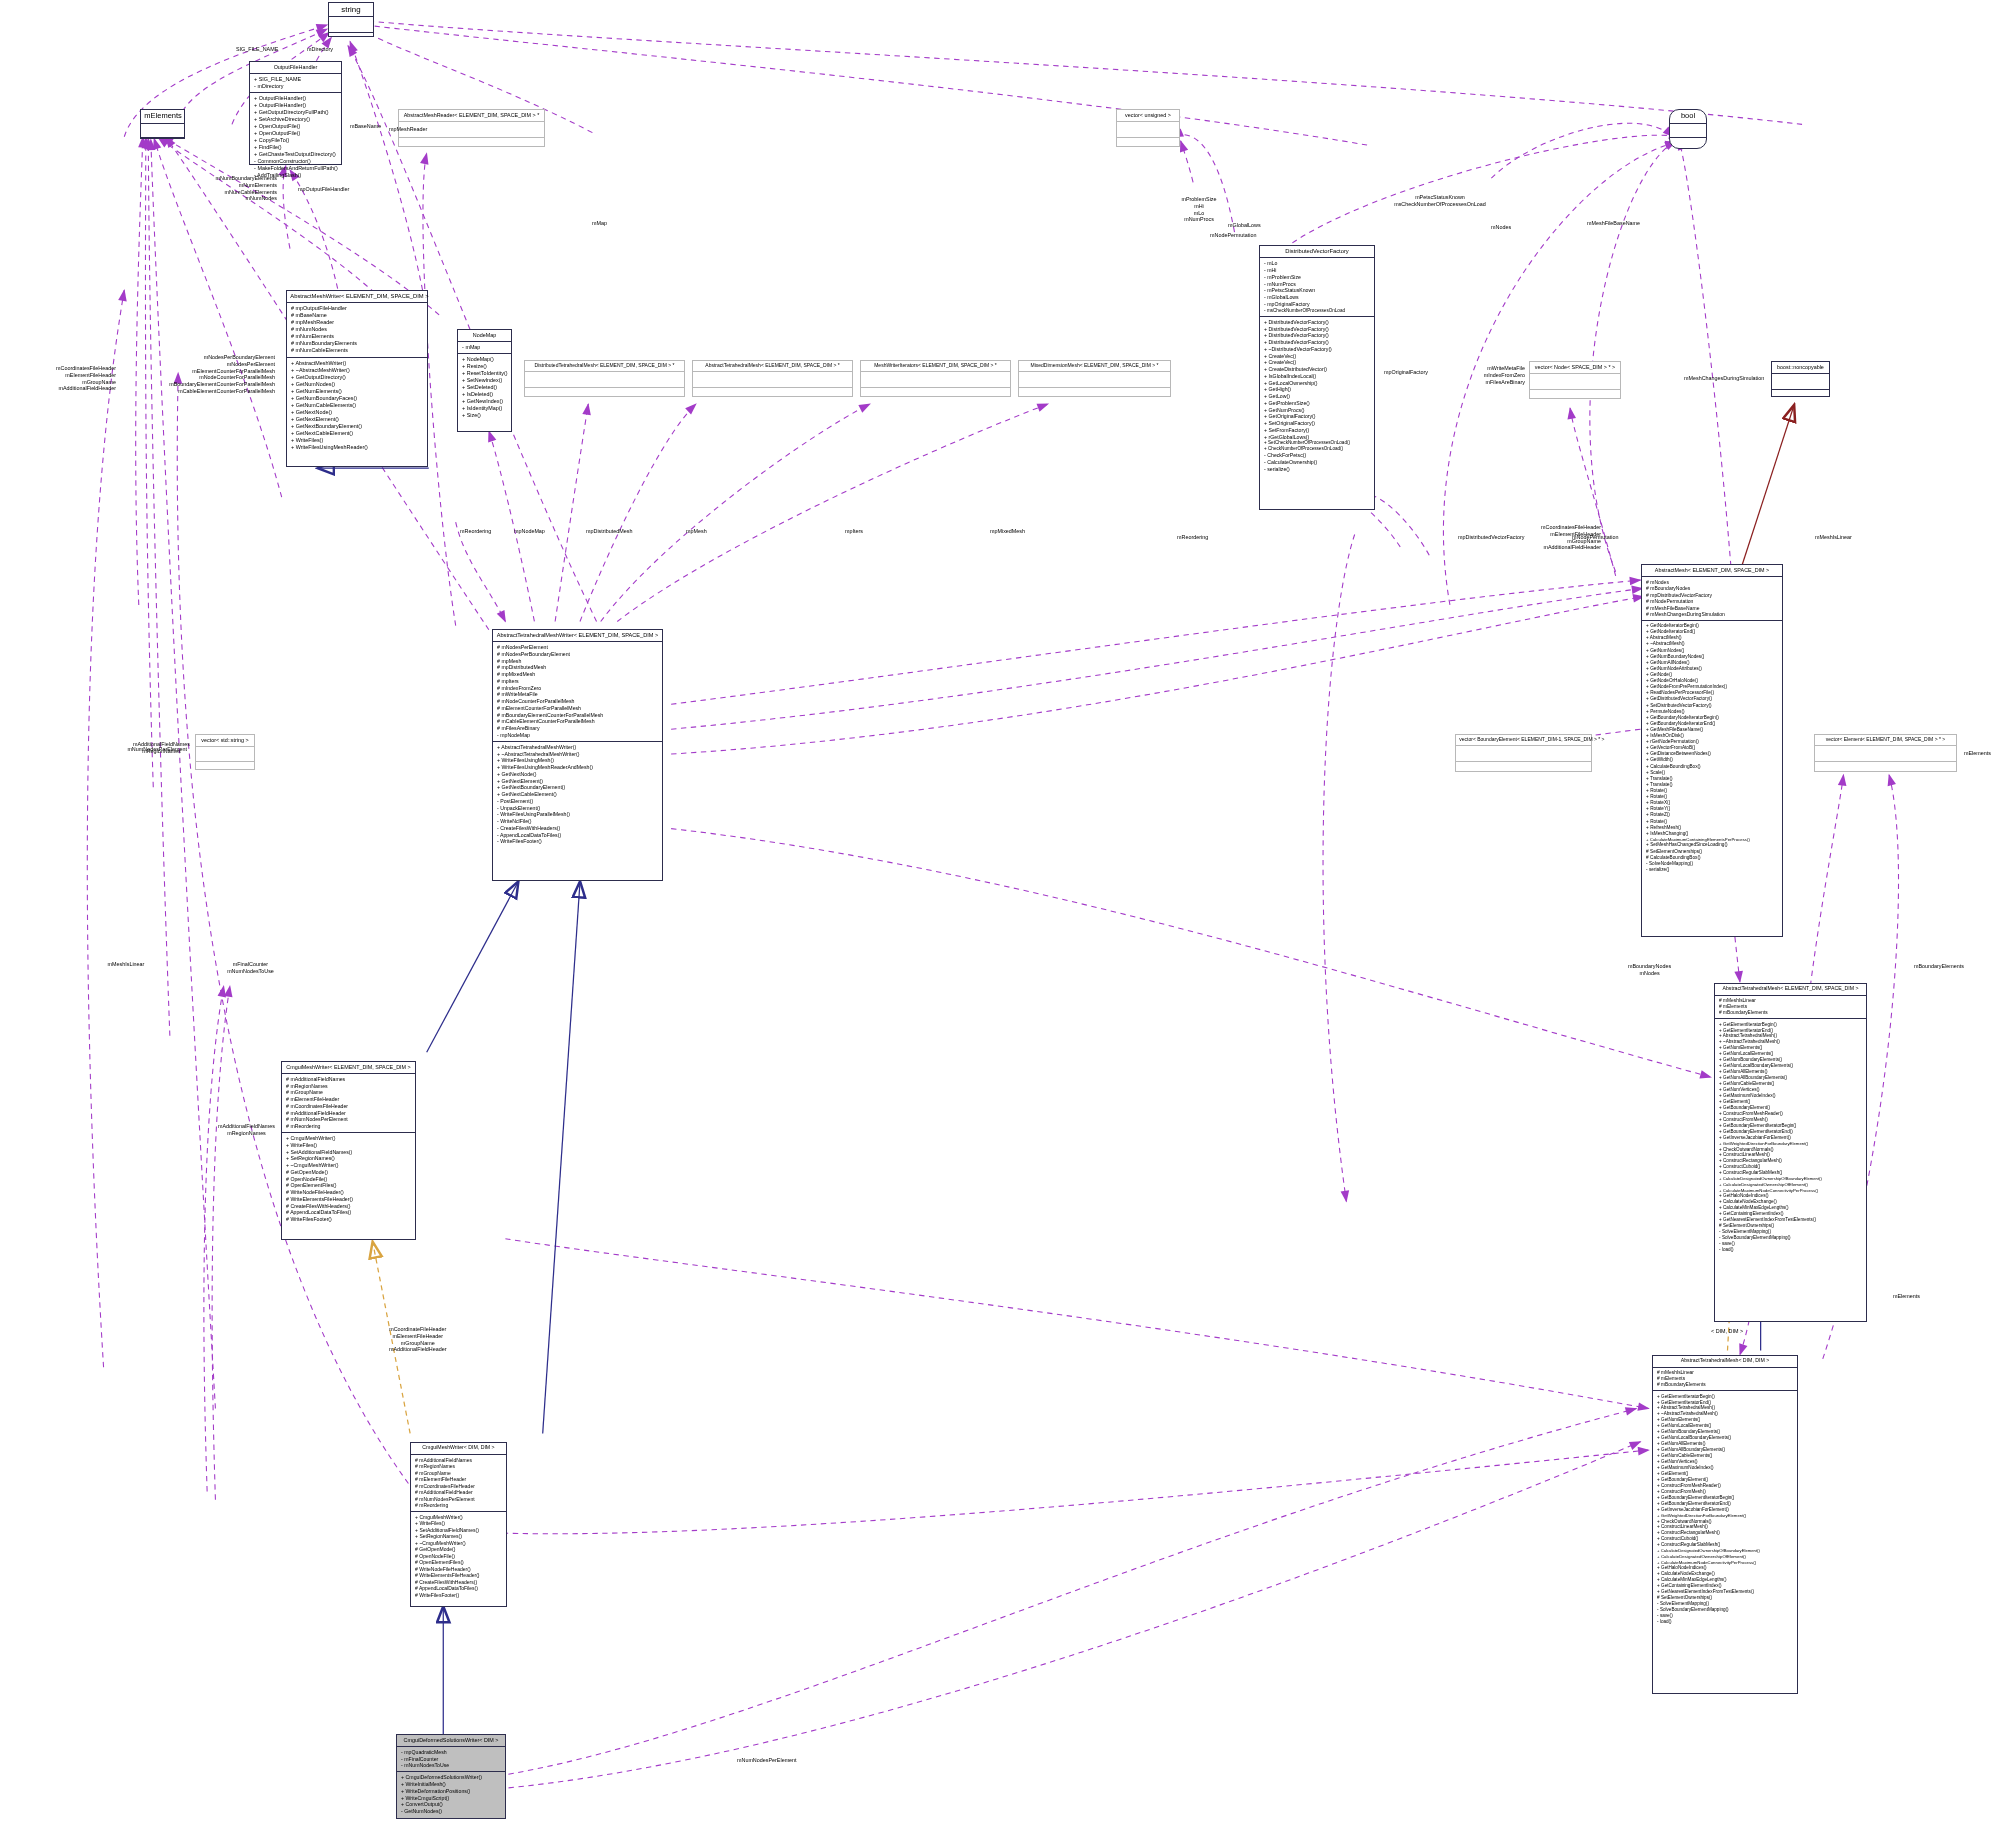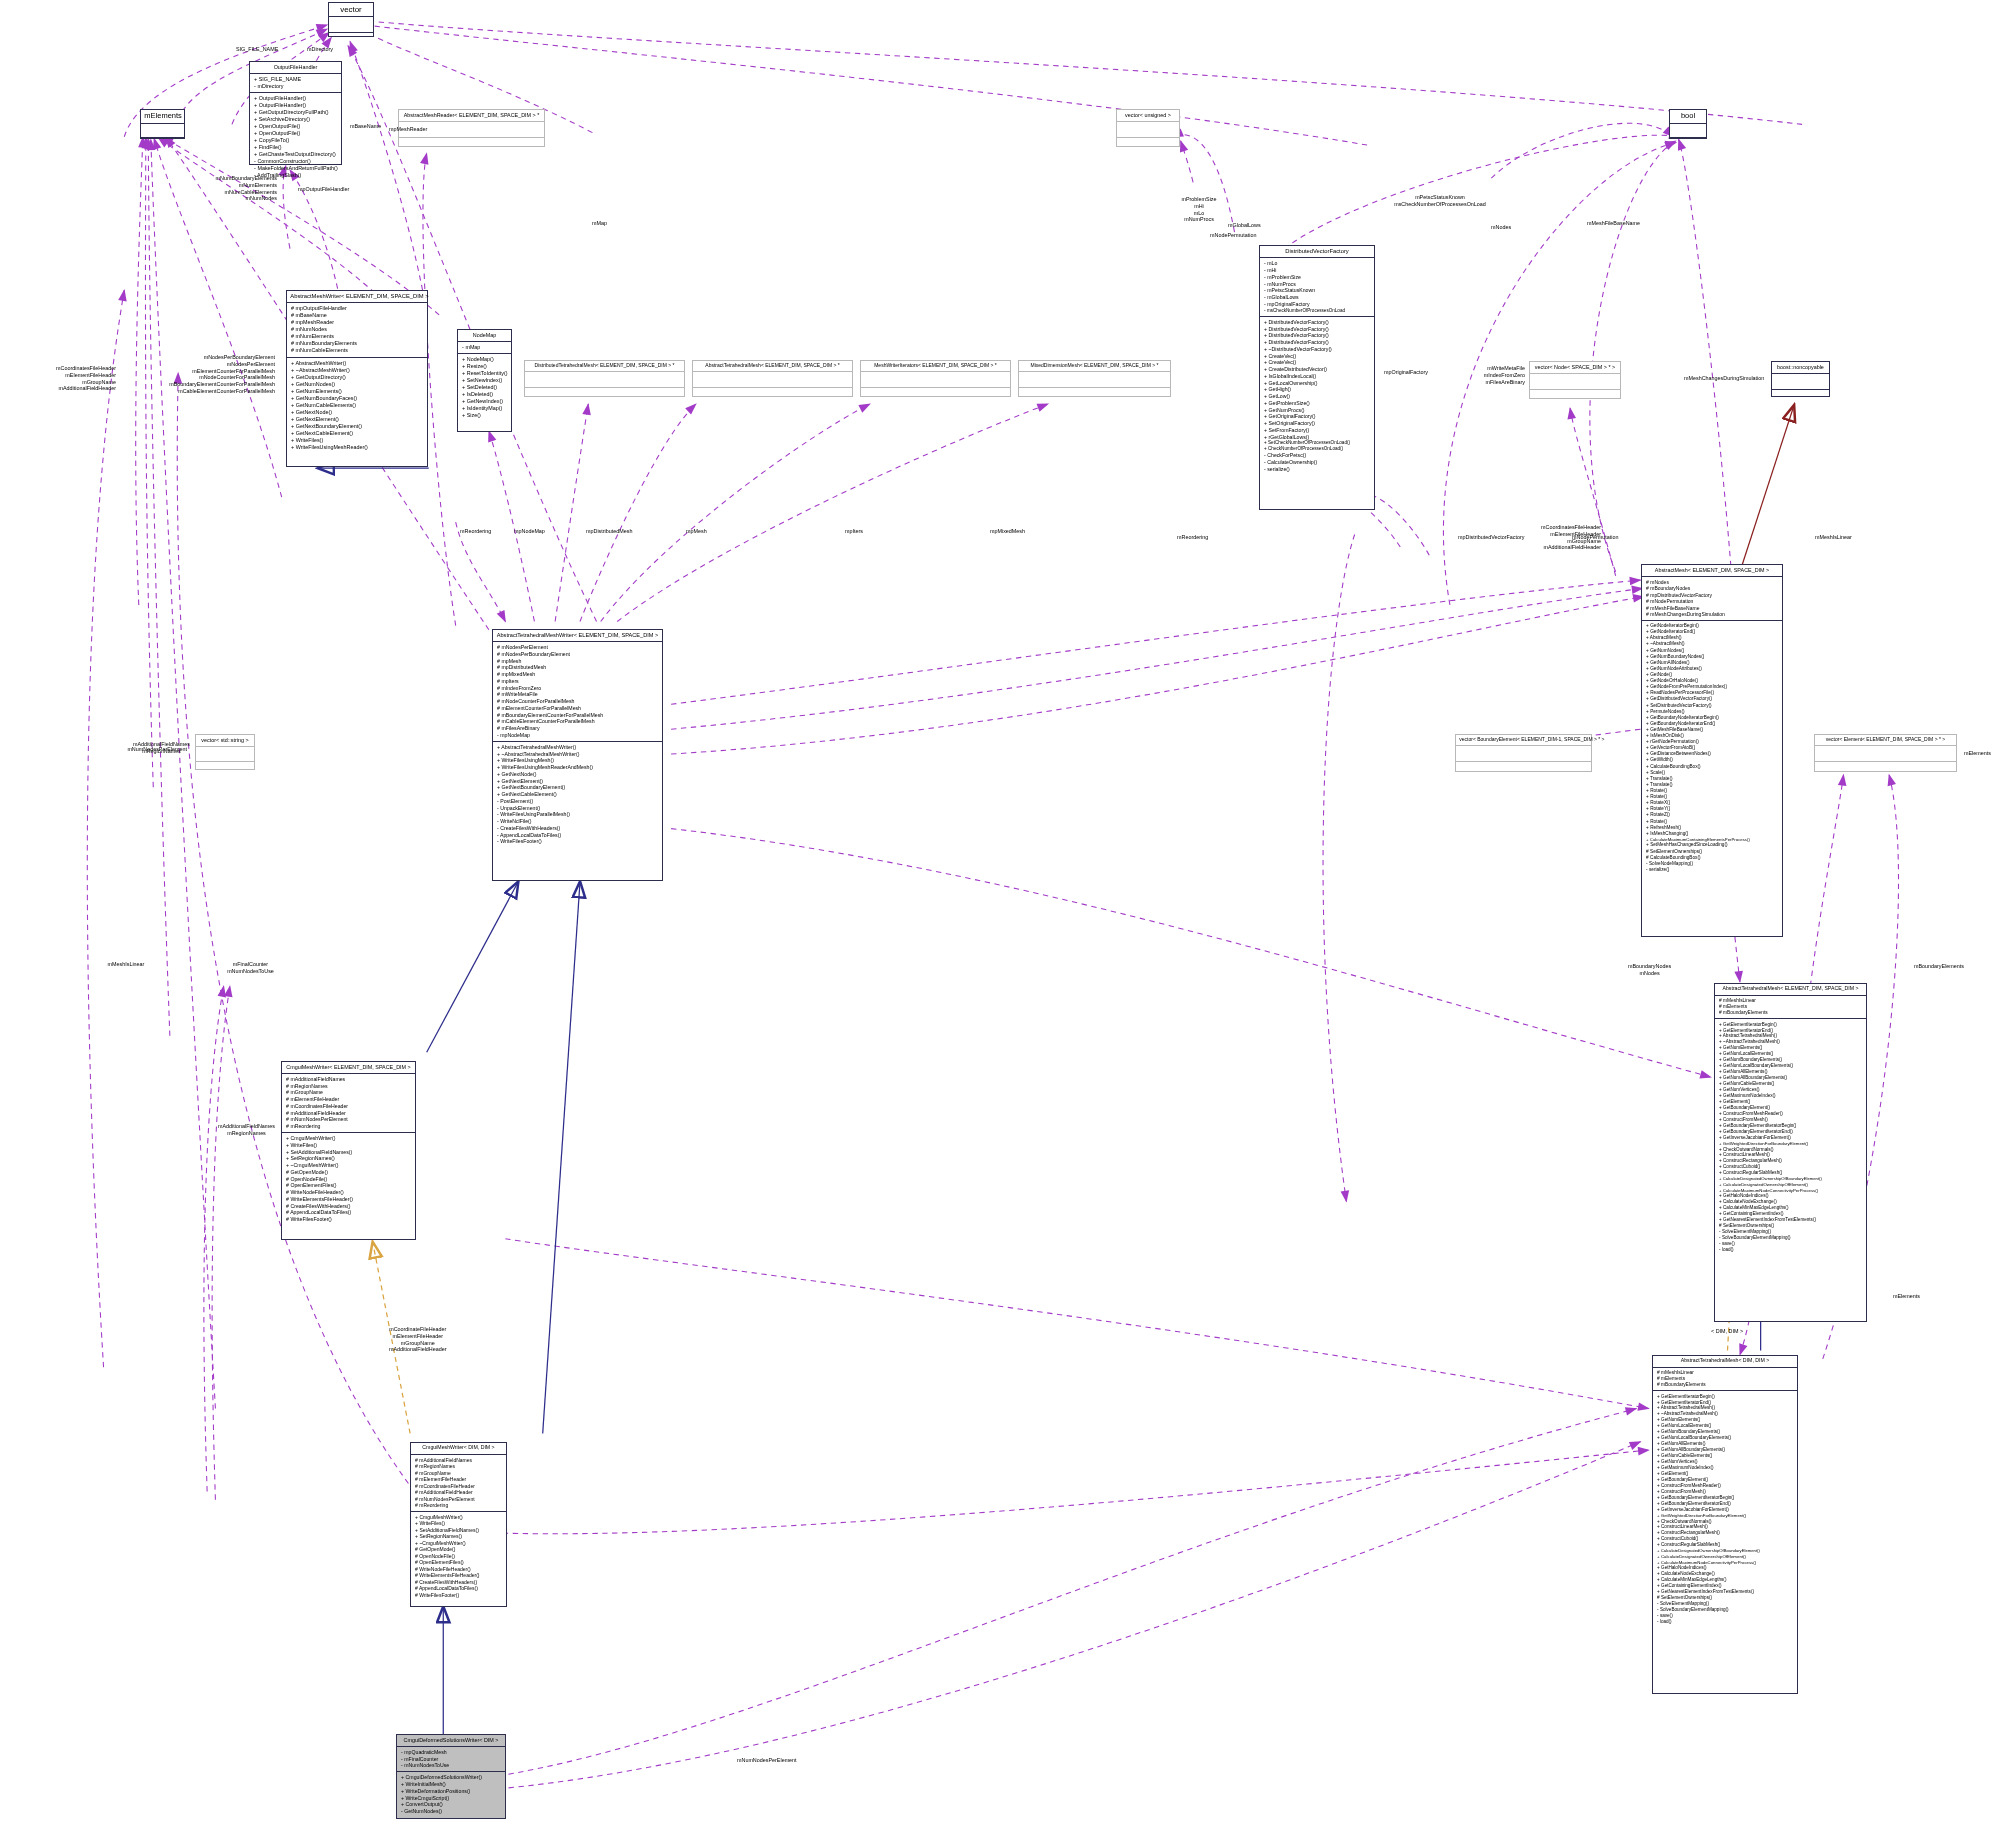--- a/index.html
+++ b/index.html
@@ -180,32 +180,32 @@
       <path d="M990,3460 L900,3000"></path>
       <path d="M4170,3260 L4190,2900"></path>
     </g>
 
     <g stroke="#8b2020" stroke-width="3" fill="none" marker-end="url(#arrRed)">
       <path d="M4200,1380 L4330,980"></path>
     </g>
   </svg>
 
   <div class="umlbox" style="left:328px; top:1.7px; width:46px; height:35px; font-size:7.9px;">
-    <div class="uml-title">vector</div>
+    <div class="uml-title">string</div>
     <div class="uml-attrs" style="height:10.8px;"></div>
     <div class="uml-ops"></div>
   </div>
 
   <div class="umlbox" style="left:140px; top:109px; width:45px; height:30px; font-size:7.5px;">
     <div class="uml-title">mElements</div>
     <div class="uml-attrs" style="height:9px;"></div>
     <div class="uml-ops"></div>
   </div>
 
-  <div class="umlbox" style="left:1669px; top:109px; width:38px; height:30px; font-size:7.5px;">
+  <div class="umlbox" style="left:1669px; top:109px; width:38px; height:40px; font-size:7.5px;border-radius:10px;">
     <div class="uml-title">bool</div>
     <div class="uml-attrs" style="height:9px;"></div>
     <div class="uml-ops"></div>
   </div>
 
   <div class="umlbox" style="left:249px; top:61px; width:93px; height:104px; font-size:5.4px;">
     <div class="uml-title">OutputFileHandler</div>
     <div class="uml-attrs">
       <div>+ SIG_FILE_NAME</div>
       <div>- mDirectory</div>

